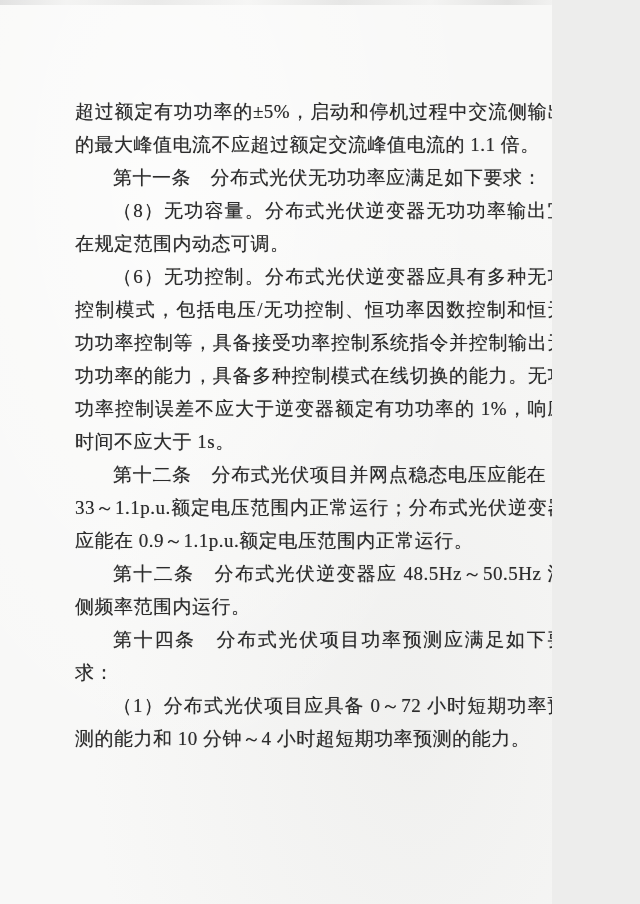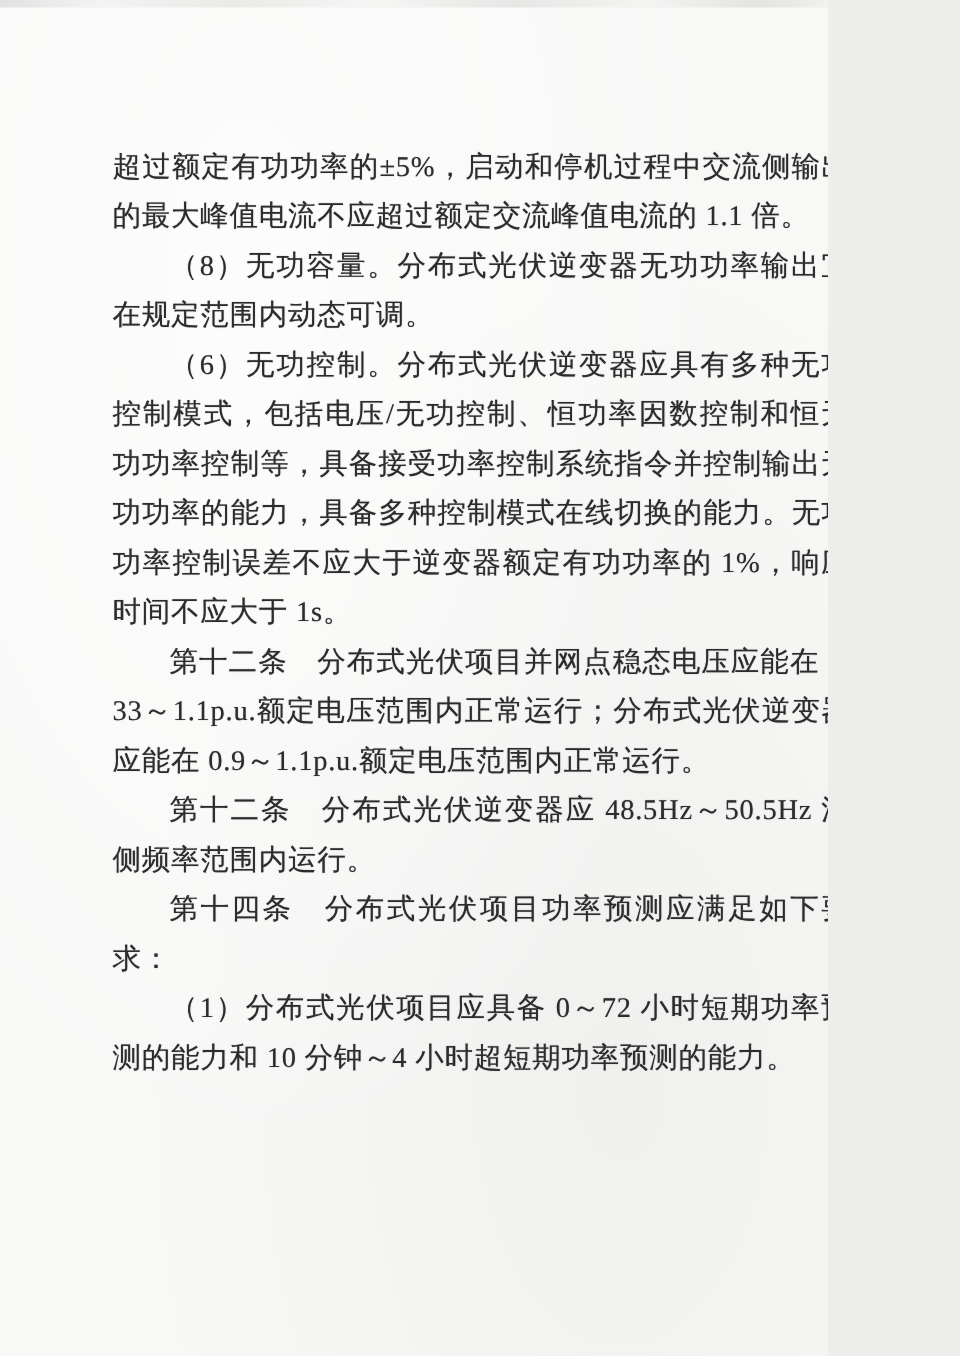--- a/index.html
+++ b/index.html
@@ -45,20 +45,21 @@
   }
   .para.indent { text-indent: 2em; }
 </style>
 </head>
 <body>
 
 <div class="page">
   <div class="top-smudge"></div>
   <div class="content">
     <p class="para">超过额定有功功率的±5%，启动和停机过程中交流侧输出的最大峰值电流不应超过额定交流峰值电流的 1.1 倍。</p>
+    <p class="para indent">第十一条　分布式光伏无功功率应满足如下要求：</p>
     <p class="para indent">（8）无功容量。分布式光伏逆变器无功功率输出宜在规定范围内动态可调。</p>
     <p class="para indent">（6）无功控制。分布式光伏逆变器应具有多种无功控制模式，包括电压/无功控制、恒功率因数控制和恒无功功率控制等，具备接受功率控制系统指令并控制输出无功功率的能力，具备多种控制模式在线切换的能力。无功功率控制误差不应大于逆变器额定有功功率的 1%，响应时间不应大于 1s。</p>
     <p class="para indent">第十二条　分布式光伏项目并网点稳态电压应能在 1.33～1.1p.u.额定电压范围内正常运行；分布式光伏逆变器应能在 0.9～1.1p.u.额定电压范围内正常运行。</p>
     <p class="para indent">第十二条　分布式光伏逆变器应 48.5Hz～50.5Hz 流侧频率范围内运行。</p>
     <p class="para indent">第十四条　分布式光伏项目功率预测应满足如下要求：</p>
     <p class="para indent">（1）分布式光伏项目应具备 0～72 小时短期功率预测的能力和 10 分钟～4 小时超短期功率预测的能力。</p>
   </div>
 </div>
 
 </body></html>

